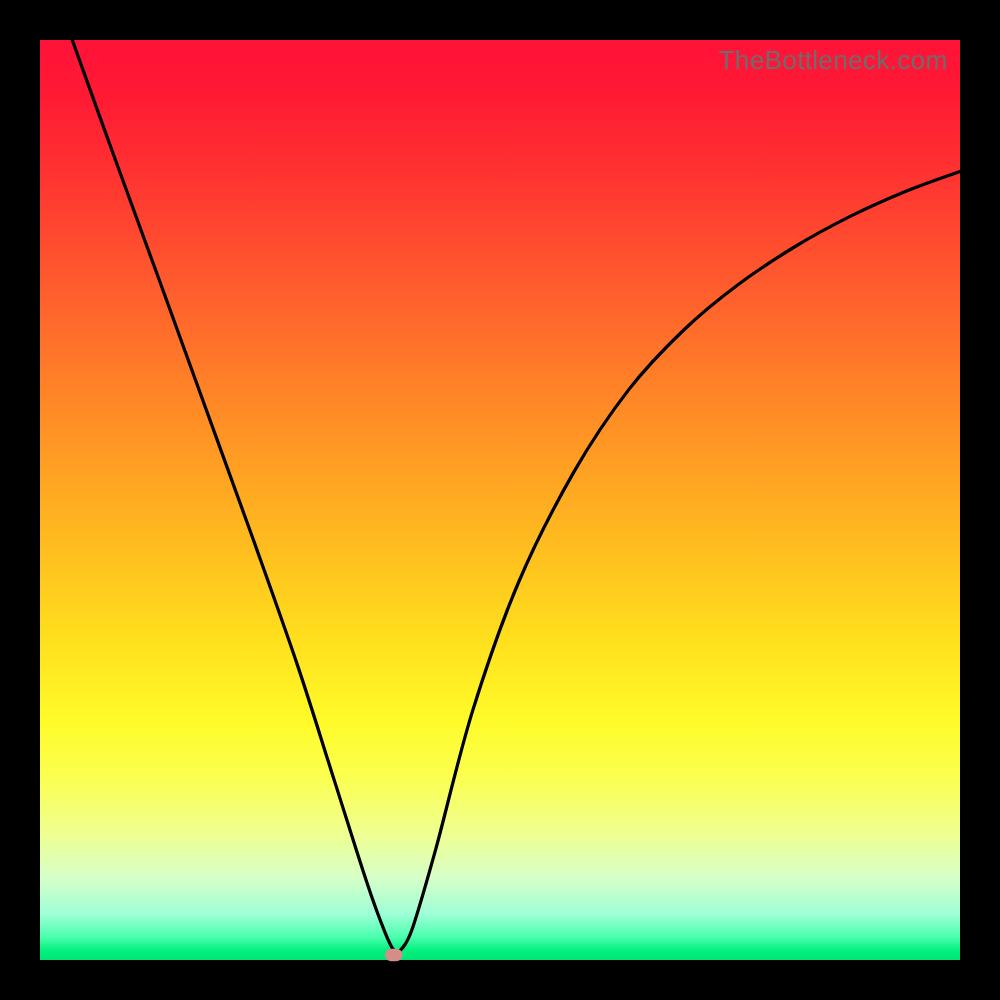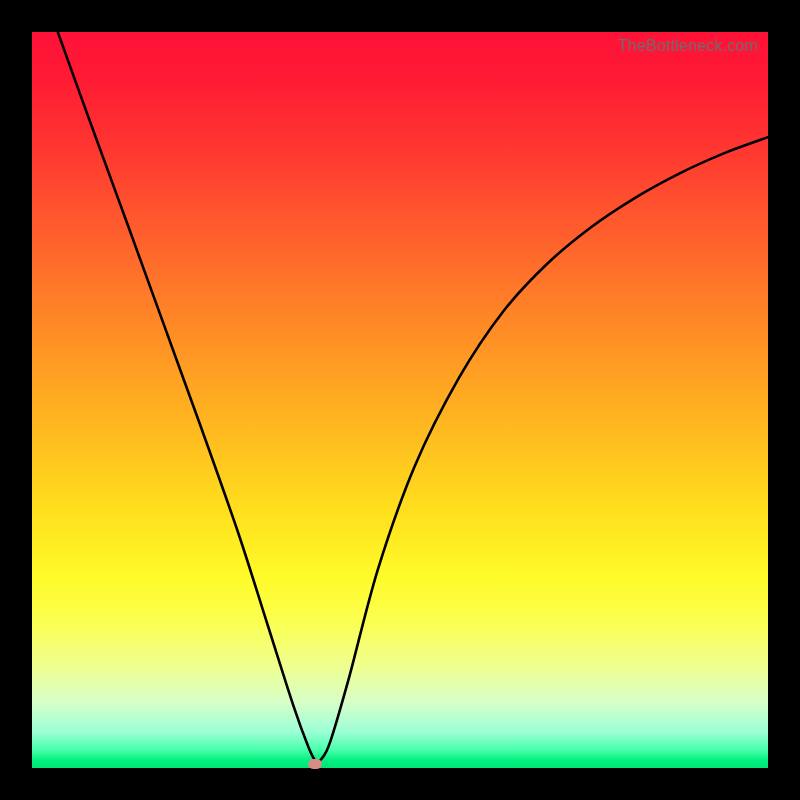--- a/index.html
+++ b/index.html
@@ -43,21 +43,21 @@
       #4bffad 97.5%,
       #00f07e 99%,
       #00e676 100%
     );
   }
   .watermark {
     position: absolute;
     top: 5px;
     right: 10px;
     color: #6d6d6d;
-    font-size: 16px;
+    font-size: 21px;
     letter-spacing: 0.2px;
     font-weight: 400;
   }
   .curve-svg {
     position: absolute;
     left: 0;
     top: 0;
     width: 736px;
     height: 736px;
     display: block;

